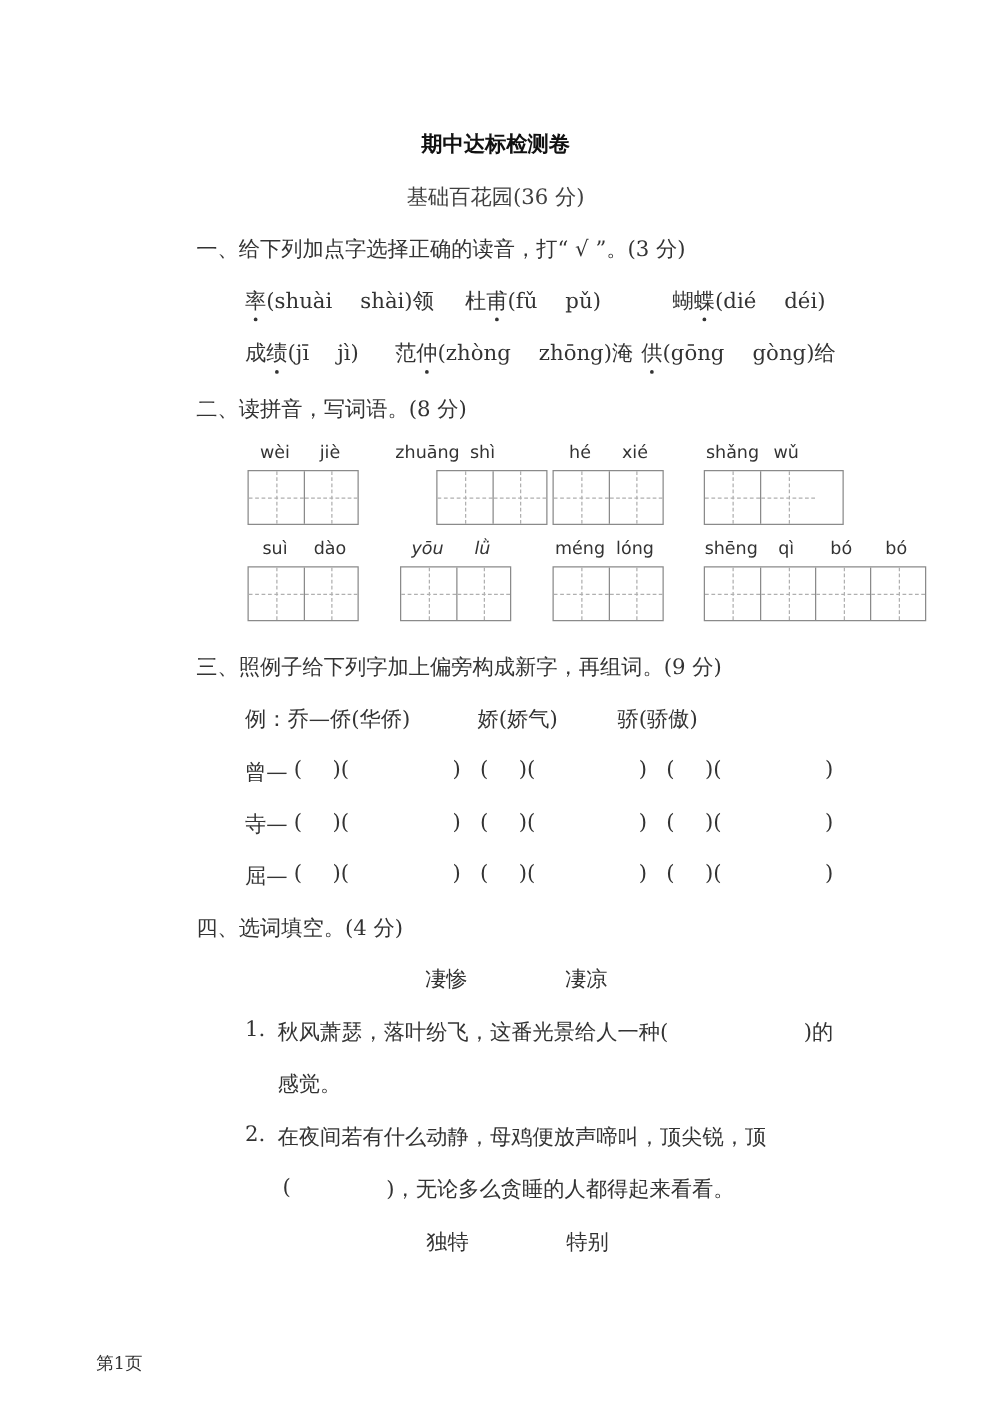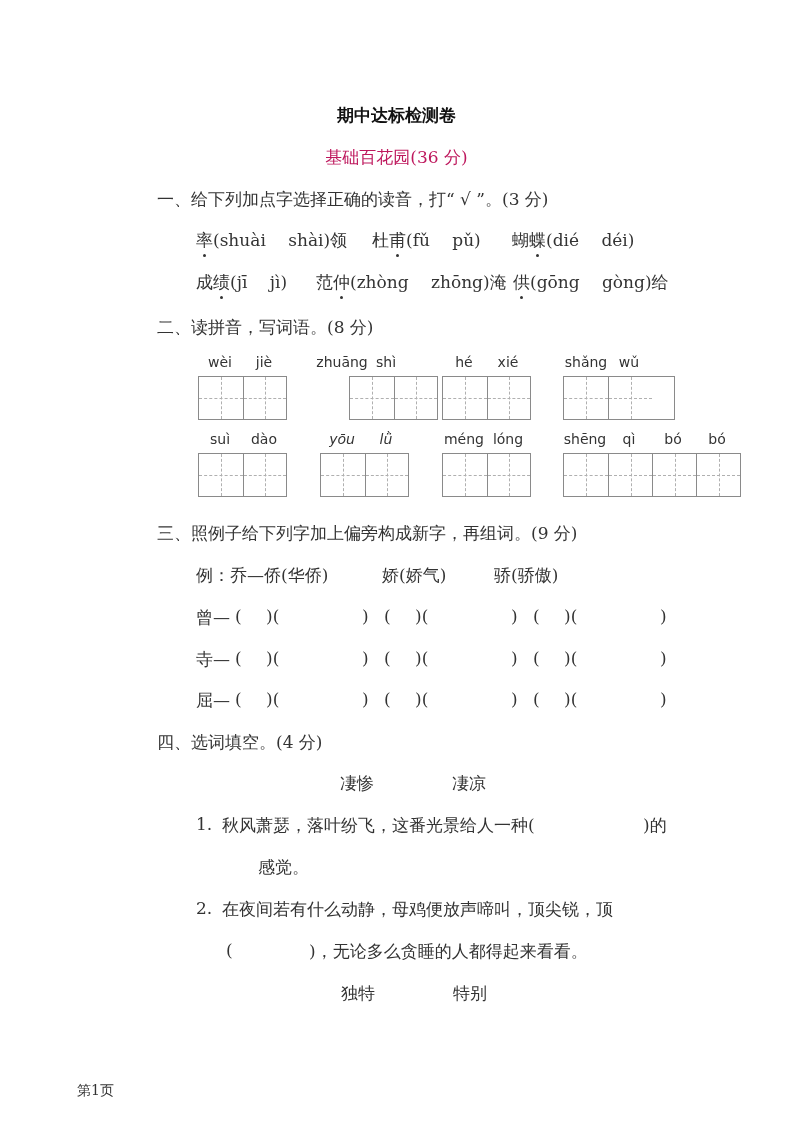--- a/index.html
+++ b/index.html
@@ -1,21 +1,21 @@
 <!DOCTYPE html>
 <html><head>
 <meta charset="utf-8">
 <style>
   html, body { margin: 0; padding: 0; background: #ffffff; }
   body { width: 793px; height: 1122px; position: relative; overflow: hidden;
          font-family: "DejaVu Serif", "Liberation Serif", serif; color: #2a2a2a; }
   .abs { position: absolute; white-space: nowrap; }
   .title { left: 0; width: 793px; top: 104px; text-align: center;
            font-family: "DejaVu Sans", sans-serif; font-weight: bold; font-size: 17px; color: #111; }
-  .subtitle { left: 0; width: 793px; top: 146px; text-align: center; font-size: 17px; color: #be185d; }
+  .subtitle { left: 0; width: 793px; top: 146px; text-align: center; font-size: 17px; color: #404040; }
   .q { font-size: 17px; left: 157px; color: #333; }
   .line { font-size: 17px; color: #333; }
   .dot { position: relative; display: inline-block; }
   .dot::after { content: ""; position: absolute; left: 50%; bottom: -5px; width: 3px; height: 3px;
                 margin-left: -1.5px; background: #333; border-radius: 50%; }
   .grid-block { position: absolute; border-radius: 12px; }
   .py-labels { position: absolute; top: -22px; left: 0; right: 0; height: 18px;
                font-family: "DejaVu Sans", sans-serif; font-size: 14px; color: #333; }
   .py-labels span { position: absolute; top: 0; text-align: center; }
   .grid { display: flex; border: 1.5px solid #8a8a8a; height: 44px; box-sizing: border-box; }
@@ -34,21 +34,21 @@
 <div class="abs subtitle">基础百花园(36 分)</div>
 
 <div class="abs q" style="top:188px;">一、给下列加点字选择正确的读音，打“ √ ”。(3 分)</div>
 
 <div class="abs line" style="left:196px; top:229px;">
   <span></span><span class="dot">率</span><span>(shuài　 shài)</span><span>领</span>
 </div>
 <div class="abs line" style="left:372px; top:229px;">
   <span>杜</span><span class="dot">甫</span><span>(fǔ　 pǔ)</span><span></span>
 </div>
-<div class="abs line" style="left:512px; top:229px;">
+<div class="abs line" style="left:538px; top:229px;">
   <span>蝴</span><span class="dot">蝶</span><span>(dié　 déi)</span><span></span>
 </div>
 <div class="abs line" style="left:196px; top:271px;">
   <span>成</span><span class="dot">绩</span><span>(jī　 jì)</span><span></span>
 </div>
 <div class="abs line" style="left:316px; top:271px;">
   <span>范</span><span class="dot">仲</span><span>(zhòng　 zhōng)</span><span>淹</span>
 </div>
 <div class="abs line" style="left:513px; top:271px;">
   <span></span><span class="dot">供</span><span>(gōng　 gòng)</span><span>给</span>
@@ -203,21 +203,21 @@
 </div>
 
 <div class="abs q" style="top:731px;">四、选词填空。(4 分)</div>
 <div class="abs line" style="left:340px; top:772px;">凄惨</div>
 <div class="abs line" style="left:452px; top:772px;">凄凉</div>
 
 <div class="abs line" style="left:196px; top:814px;">1.</div>
 <div class="abs line" style="left:222px; top:814px;">秋风萧瑟，落叶纷飞，这番光景给人一种(</div>
 <div class="abs" style="left:572px; top:812px; width:72px; height:24px;"></div>
 <div class="abs line" style="left:643px; top:814px;">)的</div>
-<div class="abs line" style="left:222px; top:856px;margin-left:36px;">感觉。</div>
+<div class="abs line" style="left:222px; top:856px;">感觉。</div>
 
 <div class="abs line" style="left:196px; top:898px;">2.</div>
 <div class="abs line" style="left:222px; top:898px;">在夜间若有什么动静，母鸡便放声啼叫，顶尖锐，顶</div>
 <div class="abs line" style="left:226px; top:940px;">(</div>
 <div class="abs" style="left:238px; top:938px; width:70px; height:24px;"></div>
 <div class="abs line" style="left:309px; top:940px;">)，无论多么贪睡的人都得起来看看。</div>
 
 <div class="abs line" style="left:341px; top:982px;">独特</div>
 <div class="abs line" style="left:453px; top:982px;">特别</div>
 

